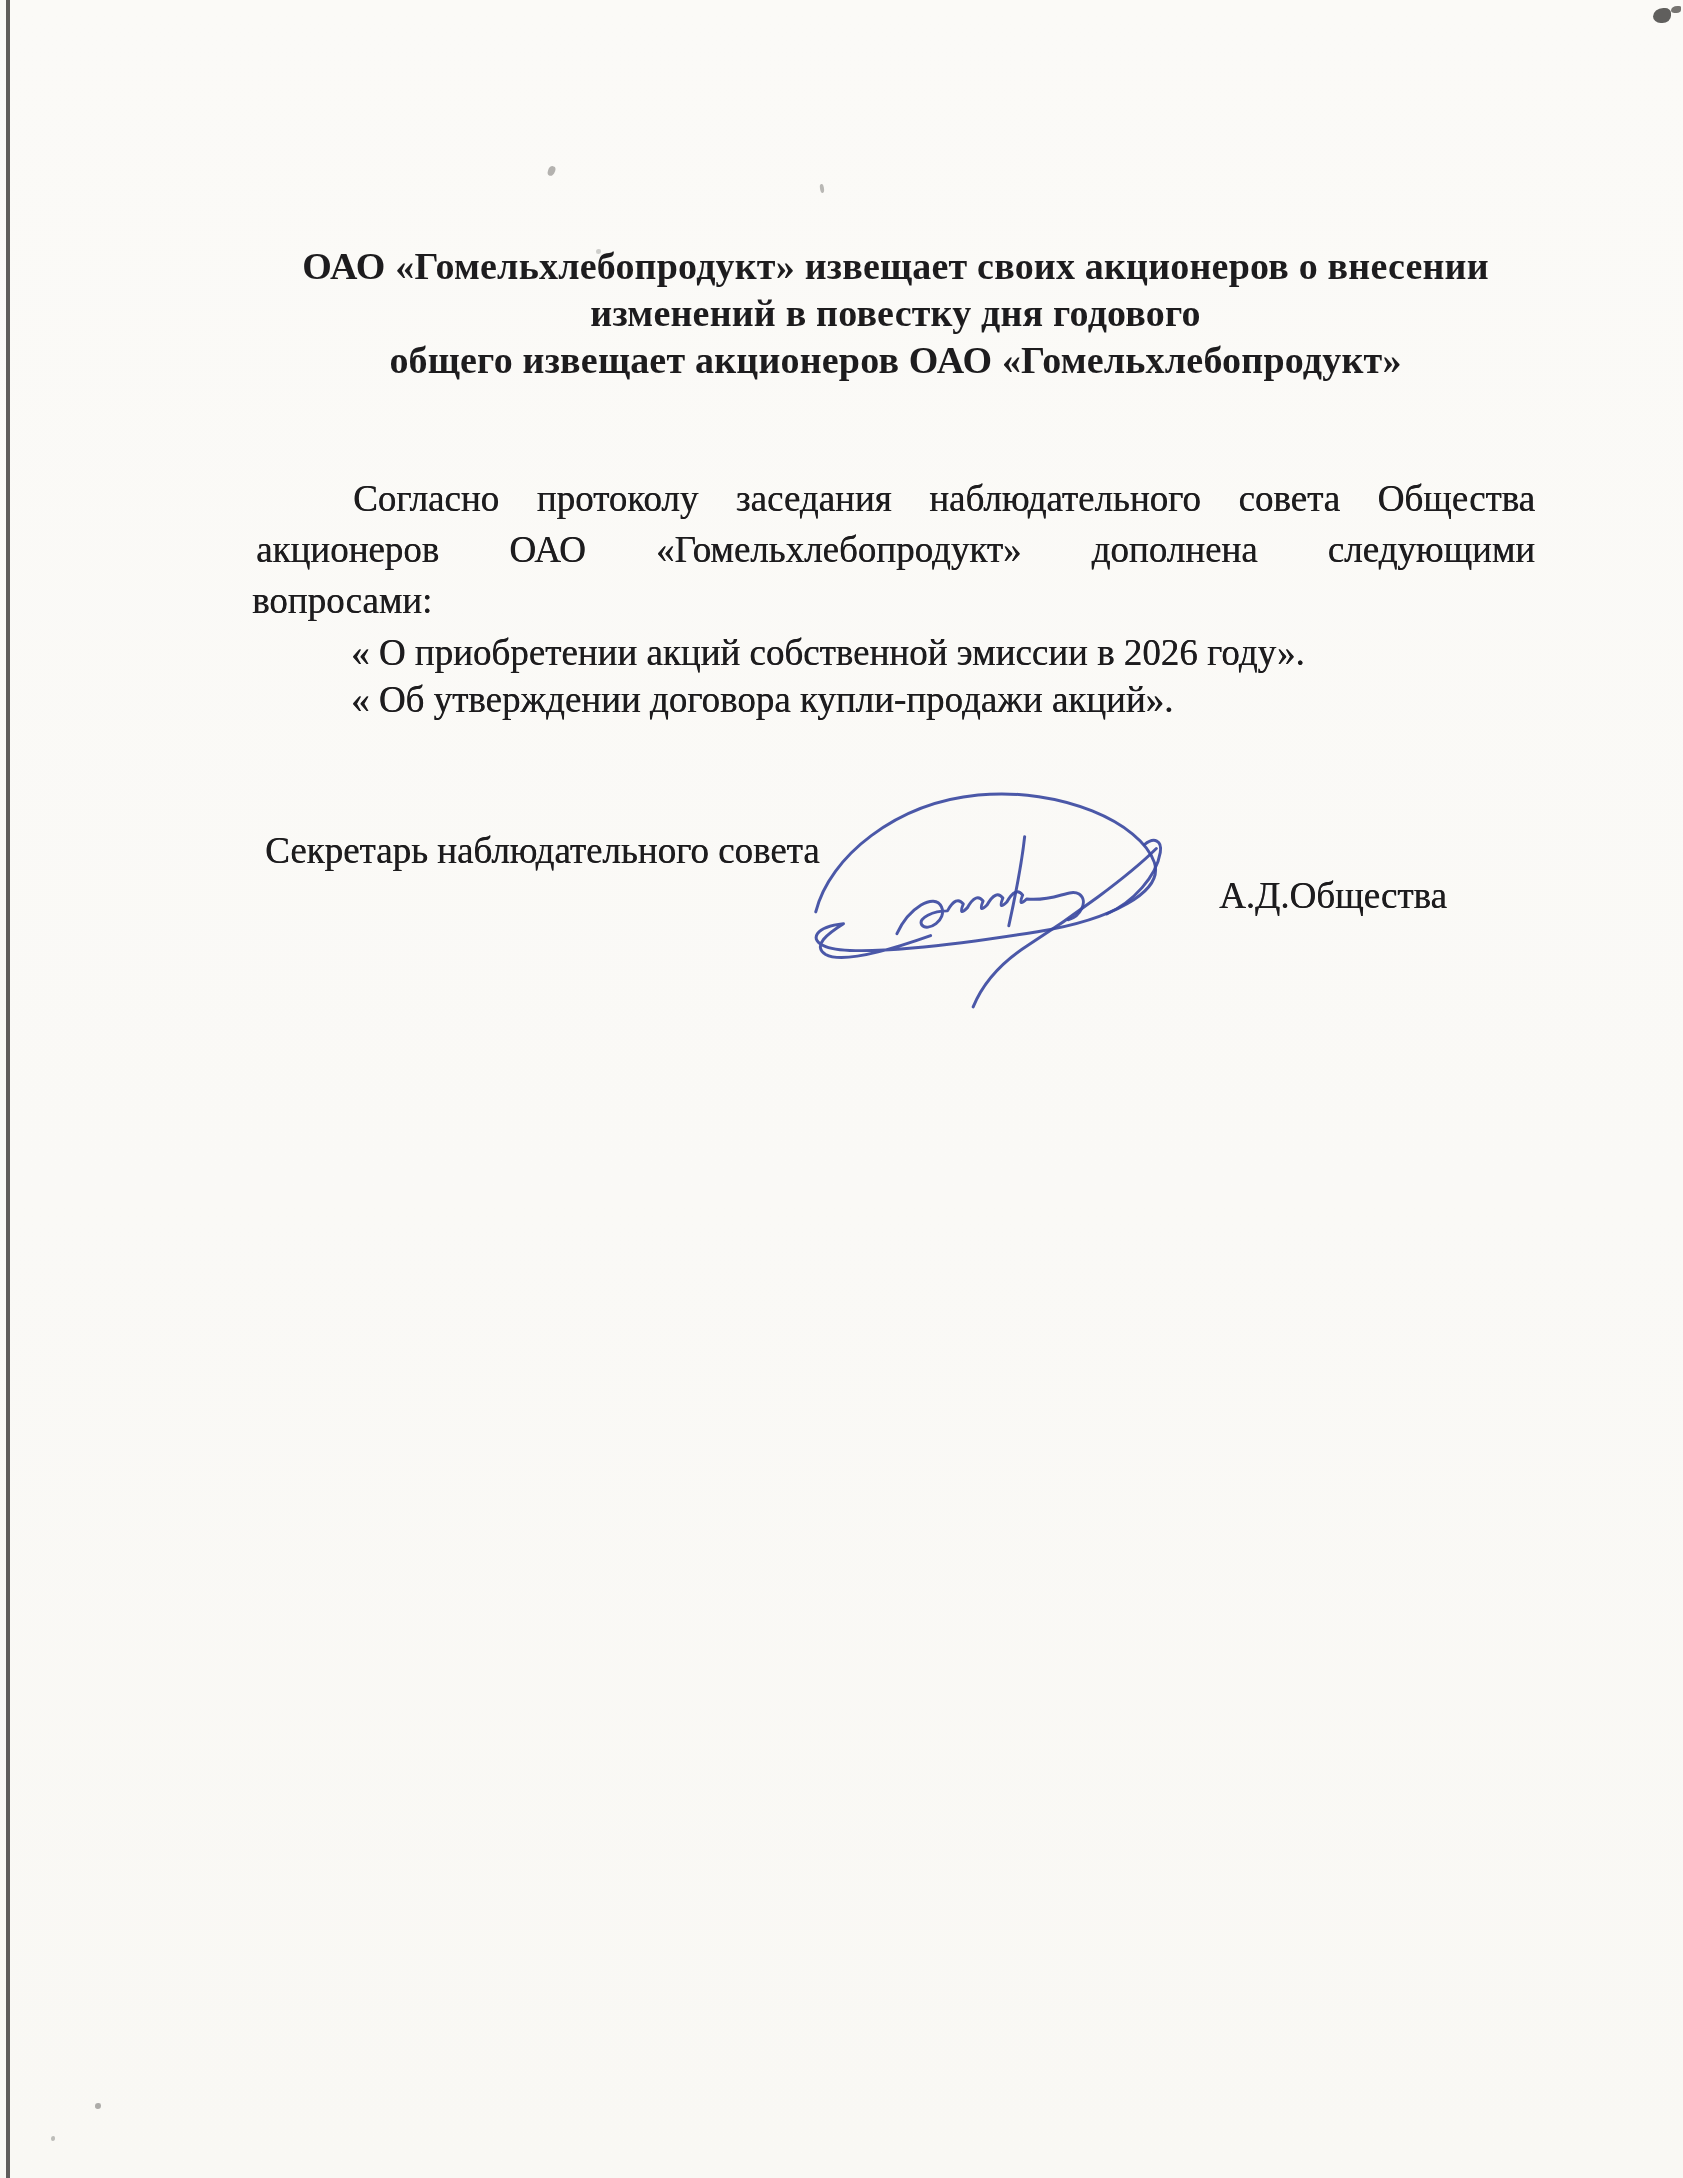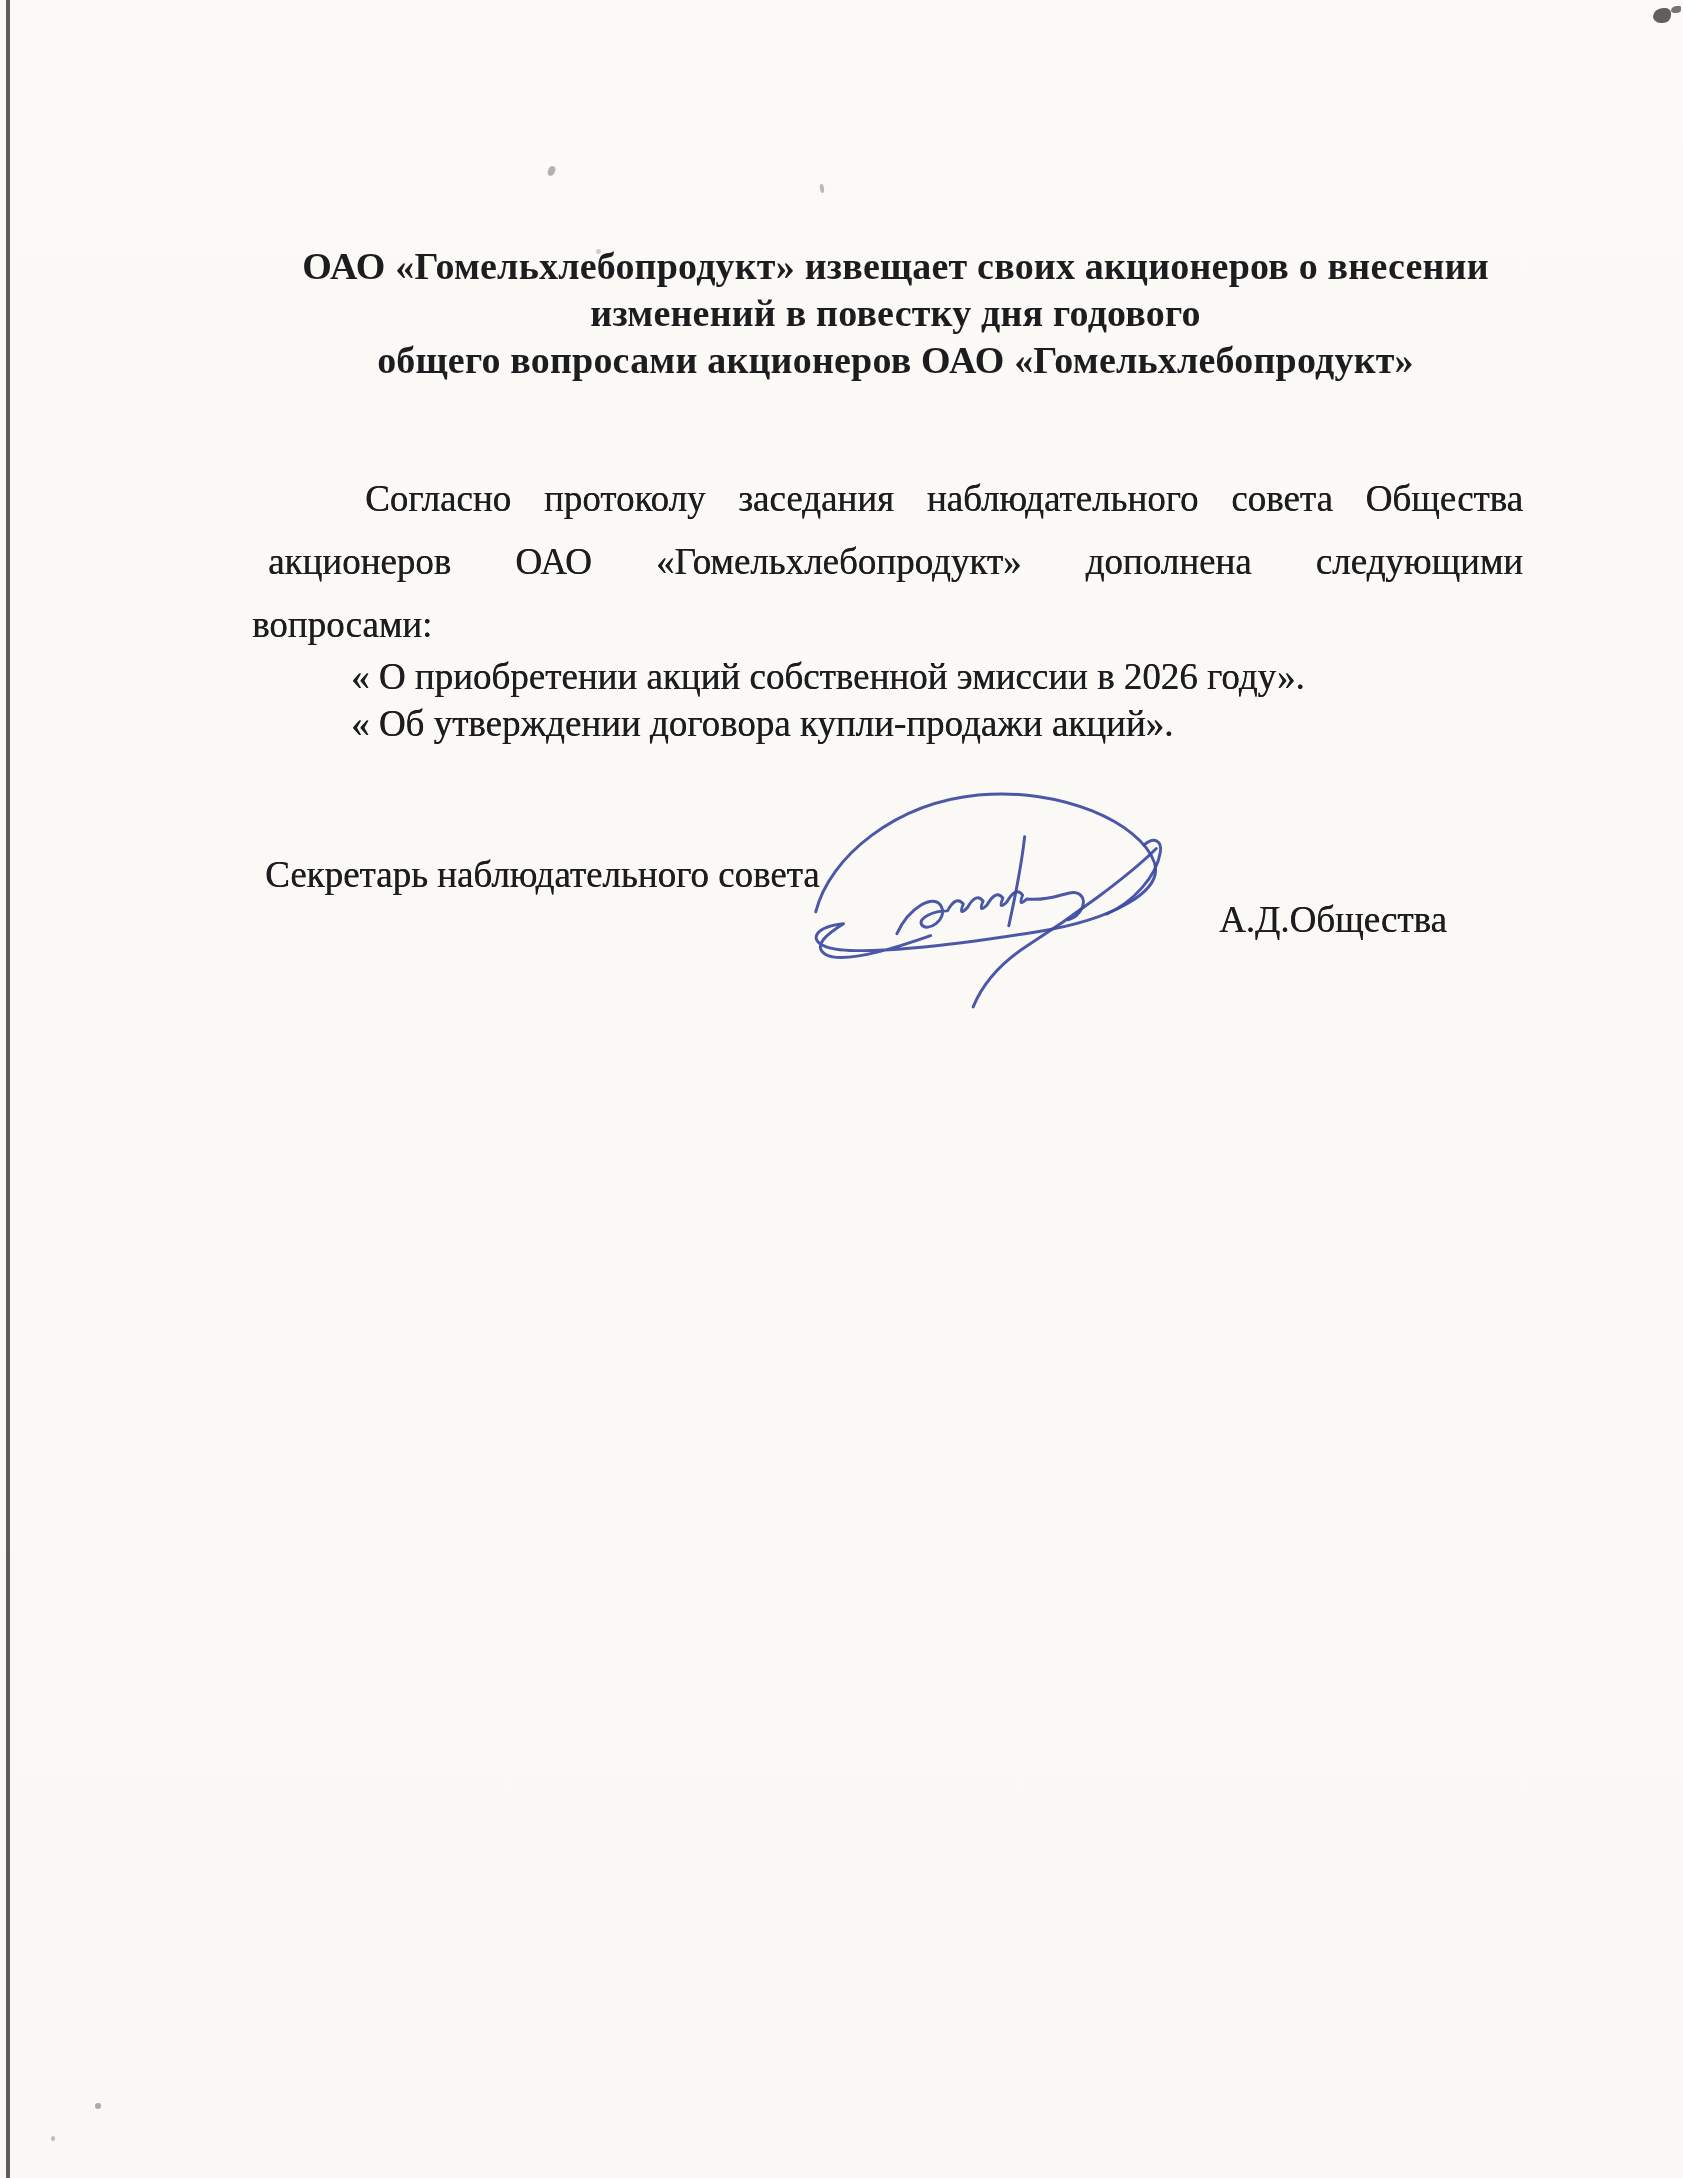--- a/index.html
+++ b/index.html
@@ -64,21 +64,21 @@
     letter-spacing: 0.2px;
   }
 
   .doc-body {
     margin-top: 91px;
     font-size: 37px;
     line-height: 47px;
     text-shadow: 0.4px 0 0 currentColor; 
   }
   .jline {
-    margin: 16px;
+    margin: 4px;
     text-align: justify;
     text-align-last: justify;
     white-space: normal;
   }
   .jline.indent { text-indent: 97px; }
   .lline {
     margin: 0;
     text-align: left;
   }
 
@@ -137,21 +137,21 @@
   <div class="speck s3"></div>
   <div class="speck s4"></div>
   <div class="speck s5"></div>
   <div class="corner-mark"></div>
 
   <div class="content">
 
     <div class="doc-title">
       <div>ОАО «Гомельхлебопродукт» извещает своих акционеров о внесении</div>
       <div>изменений в повестку дня годового</div>
-      <div>общего вопросами акционеров ОАО «Гомельхлебопродукт»</div>
+      <div>общего извещает акционеров ОАО «Гомельхлебопродукт»</div>
     </div>
 
     <div class="doc-body">
       <p class="jline indent">Согласно протоколу заседания наблюдательного совета Общества</p>
       <p class="jline">акционеров ОАО «Гомельхлебопродукт» дополнена следующими</p>
       <p class="lline">вопросами:</p>
     </div>
 
     <div class="agenda">
       <p>« О приобретении акций собственной эмиссии в 2026 году».</p>

